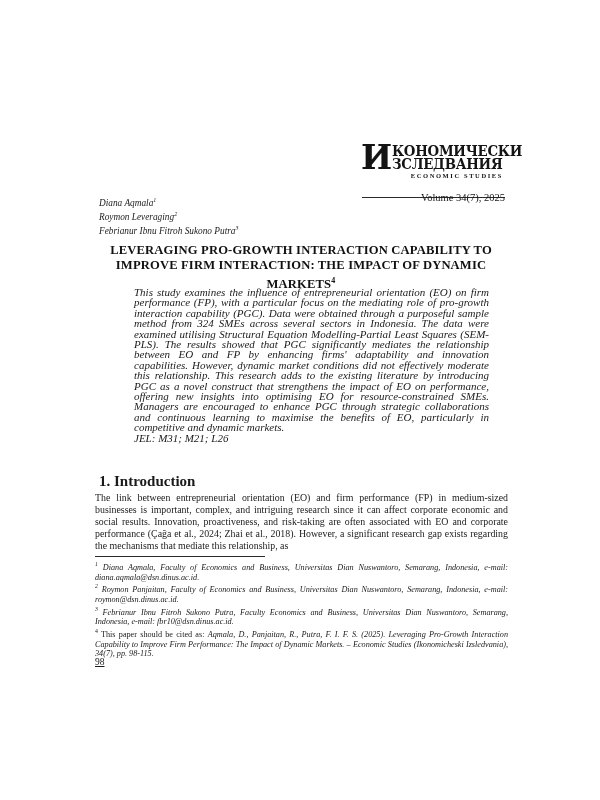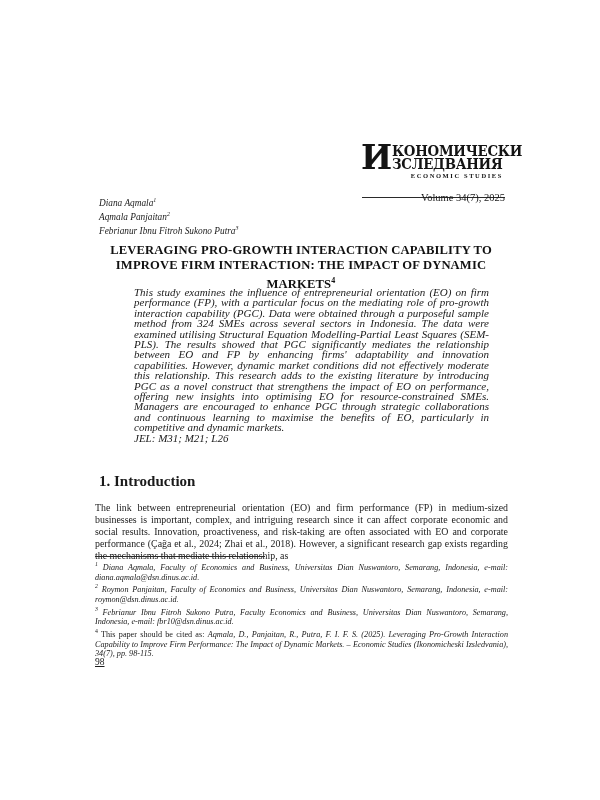--- a/index.html
+++ b/index.html
@@ -26,21 +26,21 @@
   
   .title { position:absolute; left:95px; top:243px; width:412px; text-align:center; font-weight:bold; font-size:12.6px; line-height:15px; letter-spacing:0.15px; color:#111; }
   .title sup { font-size:8px; }
 
   
   .abstract { position:absolute; left:134px; top:287px; width:355px; font-style:italic; font-size:11px; line-height:10.4px; text-align:justify; }
   .abstract p { margin:0; }
 
   
   .intro-heading { position:absolute; left:99px; top:473px; font-weight:bold; font-size:15px; }
-  .intro-text { position:absolute; left:95px; top:492px; width:413px; font-size:9.9px; line-height:12.1px; text-align:justify;margin-top:10px; }
+  .intro-text { position:absolute; left:95px; top:492px; width:413px; font-size:9.9px; line-height:12.1px; text-align:justify; }
 
   
   .fn-rule { position:absolute; left:95px; top:556px; width:170px; border-top:1px solid #2a2a2a; }
   .footnotes { position:absolute; left:95px; top:560px; width:413px; font-size:8.2px; line-height:9.8px; text-align:justify; }
   .fn { margin:0; }
   .fn sup { font-size:5.8px; }
   .fn .it { font-style:italic; }
   .fn.italic { font-style:italic; }
 
   .page-number { position:absolute; left:95px; top:657px; font-size:9.5px;text-decoration:underline; }
@@ -62,21 +62,21 @@
       </span>
     </div>
     <div class="logo-subtitle">ECONOMIC STUDIES</div>
   </div>
 
   <div class="volume-rule"></div>
   <div class="volume-line">Volume 34(7), 2025</div>
 
   <div class="authors">
     <div class="author"><span>Diana Aqmala</span><sup>1</sup></div>
-    <div class="author"><span>Aqmala Panjaitan</span><sup>2</sup></div>
+    <div class="author"><span>Roymon Leveraging</span><sup>2</sup></div>
     <div class="author"><span>Febrianur Ibnu Fitroh Sukono Putra</span><sup>3</sup></div>
   </div>
 
   <h1 class="title"><span>LEVERAGING PRO-GROWTH INTERACTION CAPABILITY TO IMPROVE FIRM INTERACTION: THE IMPACT OF DYNAMIC MARKETS</span><sup>4</sup></h1>
 
   <div class="abstract">
     <p>This study examines the influence of entrepreneurial orientation (EO) on firm performance (FP), with a particular focus on the mediating role of pro-growth interaction capability (PGC). Data were obtained through a purposeful sample method from 324 SMEs across several sectors in Indonesia. The data were examined utilising Structural Equation Modelling-Partial Least Squares (SEM-PLS). The results showed that PGC significantly mediates the relationship between EO and FP by enhancing firms' adaptability and innovation capabilities. However, dynamic market conditions did not effectively moderate this relationship. This research adds to the existing literature by introducing PGC as a novel construct that strengthens the impact of EO on performance, offering new insights into optimising EO for resource-constrained SMEs. Managers are encouraged to enhance PGC through strategic collaborations and continuous learning to maximise the benefits of EO, particularly in competitive and dynamic markets.</p>
     <p>JEL: M31; M21; L26</p>
   </div>
 

